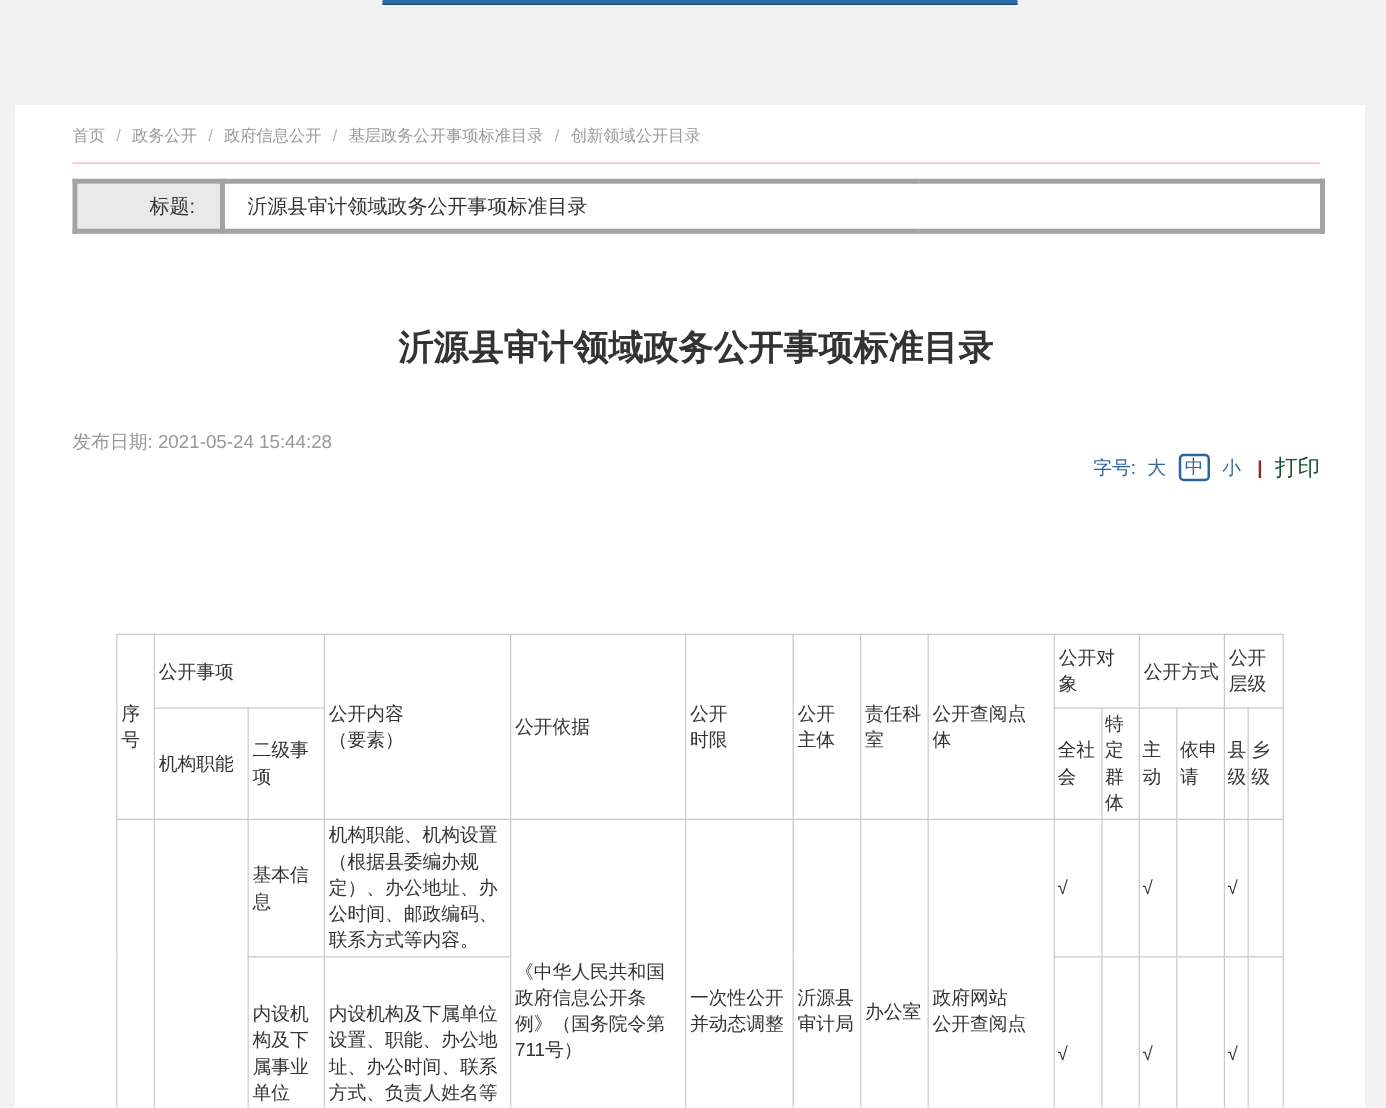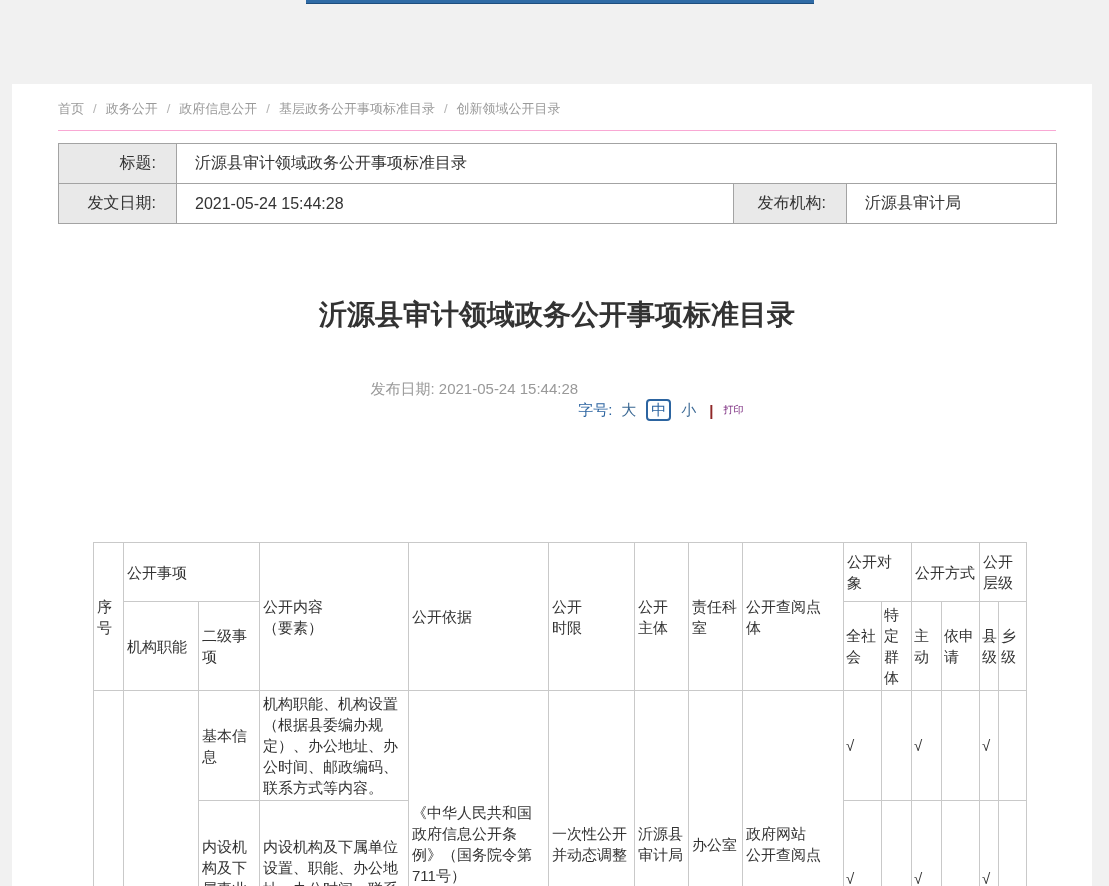--- a/index.html
+++ b/index.html
@@ -16,37 +16,37 @@
 
   
   .breadcrumb { font-size:13px; color:#9a9a9a; line-height:16px;
     padding-bottom:13px; border-bottom:1px solid #f9a8d4; }
   .bc-item { color:#9a9a9a; cursor:pointer; }
   .bc-sep { color:#b3b3b3; margin:0 9px; }
 
   
   .meta-table { margin-top:12px; width:998px; border-collapse:collapse;
     table-layout:fixed; font-size:16px; color:#333; }
-  .meta-table td { border:1px solid #a3a3a3; height:40px; overflow:hidden; }
+  .meta-table td { border:4px solid #a3a3a3; height:40px; overflow:hidden; }
   .meta-label { background:#e9e9e9; text-align:right; padding-right:20px; }
   .meta-value { background:#fff; padding-left:18px; }
 
   
   .article-title { margin-top:70px; text-align:center; font-size:28px;
     font-weight:bold; color:#333; line-height:42px; }
-  .pubrow { display:flex; justify-content:center; align-items:center;
+  .pubrow { display:flex; justify-content:space-between; align-items:center;
     margin-top:22px; font-size:15px; }
   .pubdate { color:#999; }
   .fontsize-box { color:#2c64a0; display:flex; align-items:center;margin-top:41px; }
   .fs-label { margin-right:4px; }
   .fs-opt { margin:0 5px; cursor:pointer; color:#3a6894; }
   .fs-opt.selected { border:2px solid #2c64a0; border-radius:4px;
     padding:0 3px; line-height:18px; color:#2c64a0; }
   .fs-sep { color:#8f2727; margin:0 10px 0 8px; font-weight:bold; }
-  .print-btn { color:#701a75; cursor:pointer; font-size:10px; }
+  .print-btn { color:#14532d; cursor:pointer; font-size:18px; }
 
   
   .catalog { margin:121px 0 0 35px; width:933px; border-collapse:collapse;
     table-layout:fixed; font-size:15px; color:#333; line-height:21px; }
   .catalog th, .catalog td { border:1px solid #c9c9c9; vertical-align:middle;
     white-space:pre-line; padding:2px 3px; text-align:left;
     font-weight:normal; overflow:hidden; }
   .catalog .mark { padding:2px 2px; }
   .catalog .pt { padding-top:44px; }
   tr.hr1 { height:59px; }
@@ -67,26 +67,20 @@
     <colgroup>
         <col style="width:118px">
         <col style="width:557px">
         <col style="width:113px">
         <col style="width:210px">
       </colgroup>
     <tbody>
         <tr>
       <td class="meta-label">标题:</td>
       <td class="meta-value" colspan="3">沂源县审计领域政务公开事项标准目录</td>
-    </tr>
-    <tr>
-      <td class="meta-label">发文日期:</td>
-      <td class="meta-value">2021-05-24 15:44:28</td>
-      <td class="meta-label">发布机构:</td>
-      <td class="meta-value">沂源县审计局</td>
     </tr>
   </tbody>
     </table>
 
   <div class="article-title">沂源县审计领域政务公开事项标准目录</div>
 
   <div class="pubrow">
     <div class="pubdate">
       <span>发布日期:</span>
       <span>2021-05-24 15:44:28</span>

